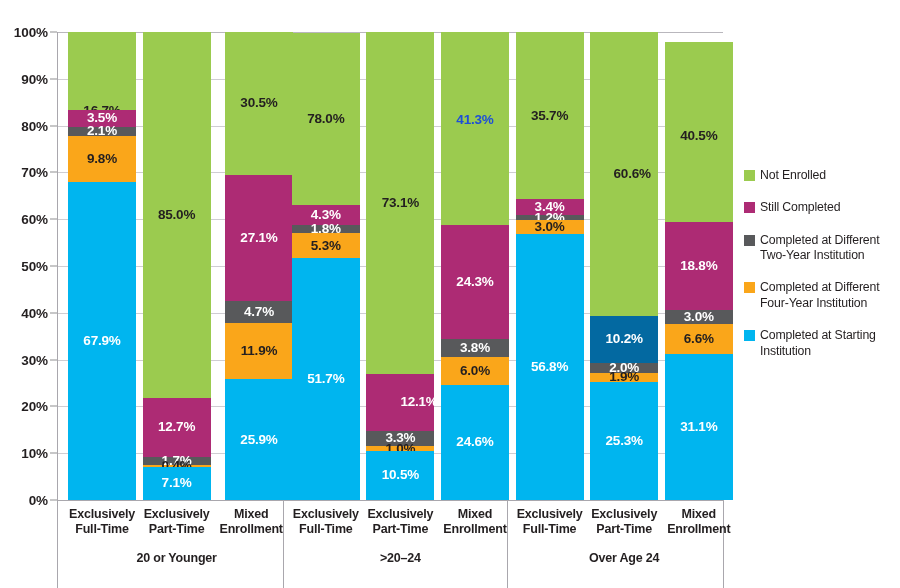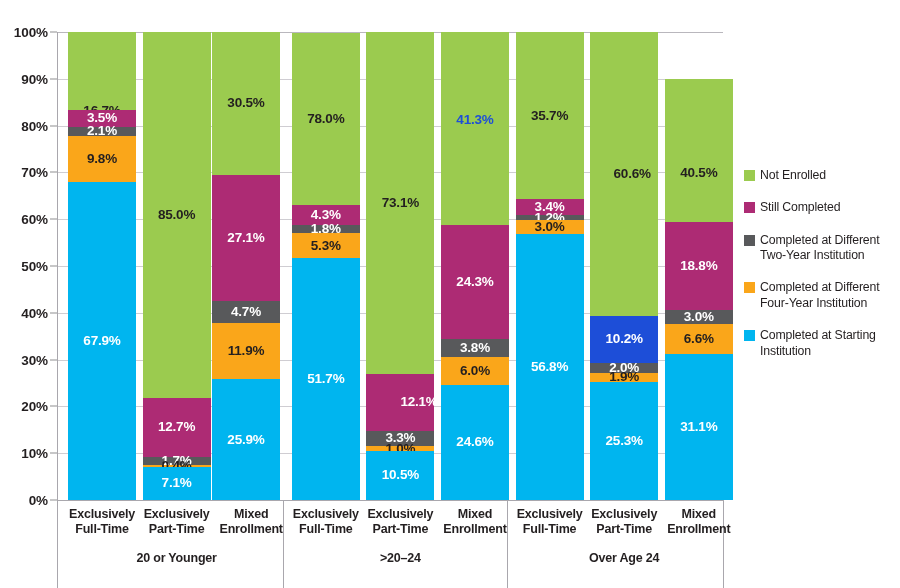--- a/index.html
+++ b/index.html
@@ -209,21 +209,21 @@
         <div class="seg" style="height: 7.956px; background: rgb(88, 89, 91);">
           <div class="seglabel" style="color: rgb(255, 255, 255); top: -3.022px;">1.7%</div>
         </div>
         <div class="seg" style="height: 1.872px; background: rgb(250, 166, 26);">
           <div class="seglabel" style="color: rgb(35, 31, 32); top: -6.064px;">0.4%</div>
         </div>
         <div class="seg" style="height: 33.228px; background: rgb(0, 181, 239);">
           <div class="seglabel" style="color: rgb(255, 255, 255); top: 9.614px;">7.1%</div>
         </div>
       </div>
-      <div class="bar" style="left: 154px;">
+      <div class="bar" style="left: 167px;">
         <div class="seg" style="height: 142.74px; background: rgb(155, 203, 79);">
           <div class="seglabel" style="color: rgb(35, 31, 32); top: 64.37px;">30.5%</div>
         </div>
         <div class="seg" style="height: 126.828px; background: rgb(173, 43, 116);">
           <div class="seglabel" style="color: rgb(255, 255, 255); top: 56.414px;">27.1%</div>
         </div>
         <div class="seg" style="height: 21.996px; background: rgb(88, 89, 91);">
           <div class="seglabel" style="color: rgb(255, 255, 255); top: 3.998px;">4.7%</div>
         </div>
         <div class="seg" style="height: 55.692px; background: rgb(250, 166, 26);">
@@ -298,35 +298,35 @@
           <div class="seglabel" style="color: rgb(35, 31, 32); top: 0.0199999px;">3.0%</div>
         </div>
         <div class="seg" style="height: 265.824px; background: rgb(0, 181, 239);">
           <div class="seglabel" style="color: rgb(255, 255, 255); top: 125.912px;">56.8%</div>
         </div>
       </div>
       <div class="bar" style="left: 532.2px;">
         <div class="seg" style="height: 283.608px; background: rgb(155, 203, 79);">
           <div class="seglabel" style="color: rgb(35, 31, 32); top: 134.804px; padding-left: 16px;">60.6%</div>
         </div>
-        <div class="seg" style="height: 47.736px; background: #1d4ed8;">
+        <div class="seg" style="height: 47.736px; background: #0369a1;">
           <div class="seglabel" style="color: rgb(255, 255, 255); top: 16.868px;">10.2%</div>
         </div>
         <div class="seg" style="height: 9.36px; background: rgb(88, 89, 91);">
           <div class="seglabel" style="color: rgb(255, 255, 255); top: -2.32px;">2.0%</div>
         </div>
         <div class="seg" style="height: 8.892px; background: rgb(250, 166, 26);">
           <div class="seglabel" style="color: rgb(35, 31, 32); top: -2.554px;">1.9%</div>
         </div>
         <div class="seg" style="height: 118.404px; background: rgb(0, 181, 239);">
           <div class="seglabel" style="color: rgb(255, 255, 255); top: 52.202px;">25.3%</div>
         </div>
       </div>
       <div class="bar" style="left: 606.8px;">
-        <div class="seg" style="height: 143px; background: rgb(155, 203, 79);">
+        <div class="seg" style="height: 180px; background: rgb(155, 203, 79);">
           <div class="seglabel" style="color: rgb(35, 31, 32); top: 87.77px;">40.5%</div>
         </div>
         <div class="seg" style="height: 87.984px; background: rgb(173, 43, 116);">
           <div class="seglabel" style="color: rgb(255, 255, 255); top: 36.992px;">18.8%</div>
         </div>
         <div class="seg" style="height: 14.04px; background: rgb(88, 89, 91);">
           <div class="seglabel" style="color: rgb(255, 255, 255); top: 0.0199999px;">3.0%</div>
         </div>
         <div class="seg" style="height: 30.888px; background: rgb(250, 166, 26);">
           <div class="seglabel" style="color: rgb(35, 31, 32); top: 8.444px;">6.6%</div>

